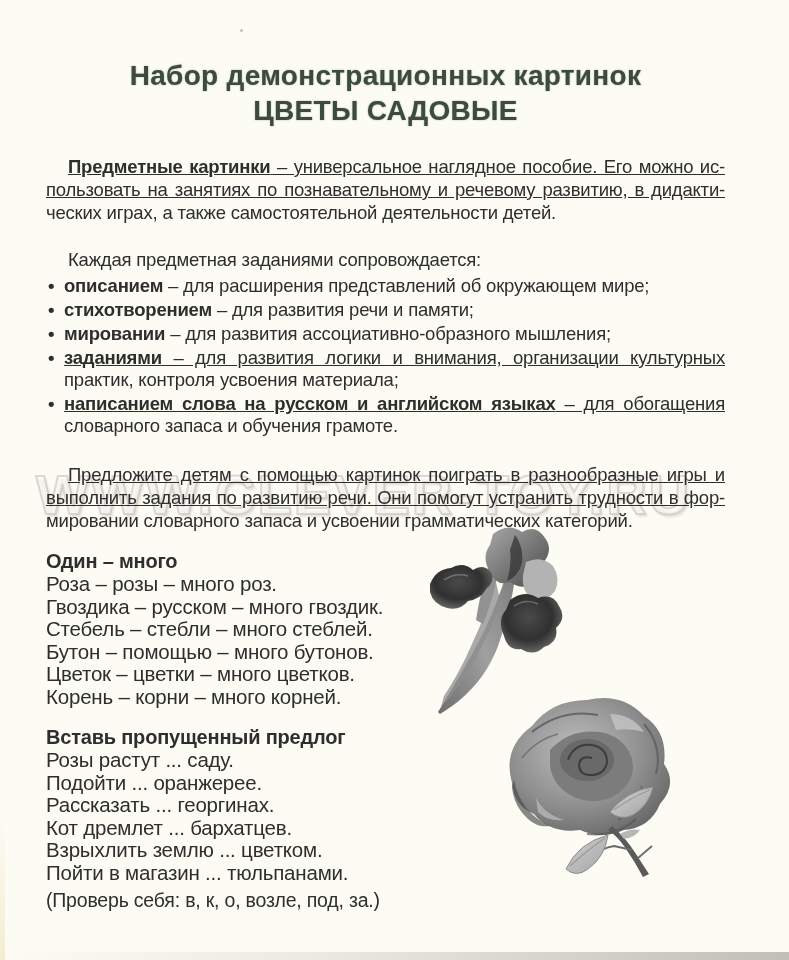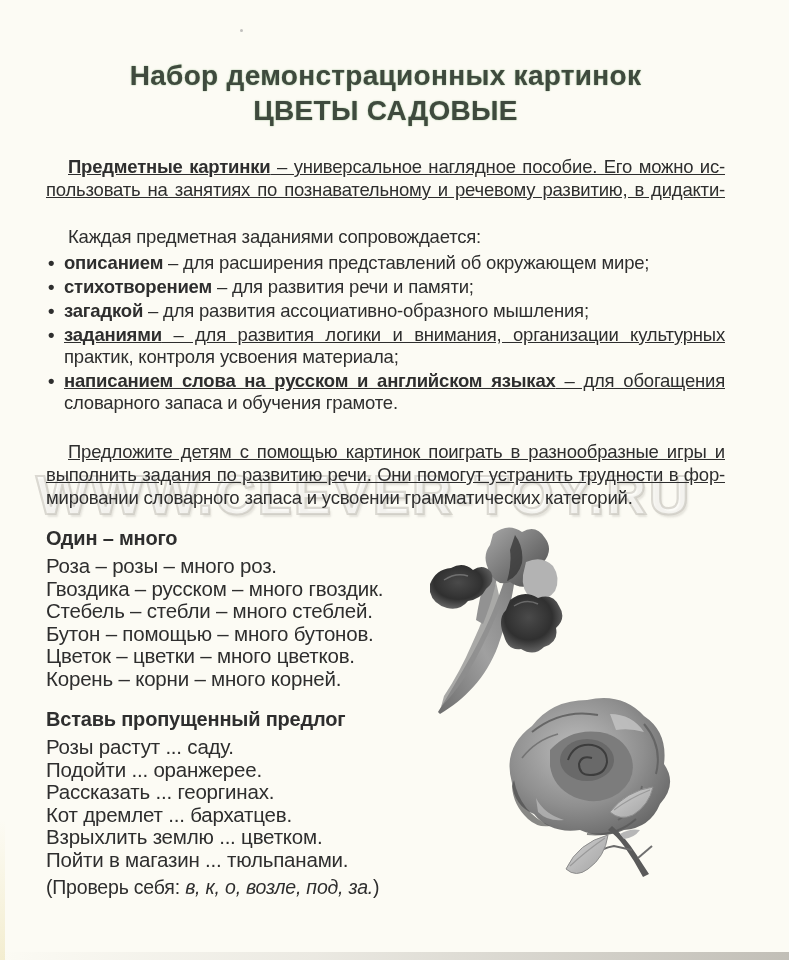--- a/index.html
+++ b/index.html
@@ -26,24 +26,24 @@
   .kazh{margin-top:23px;font-size:18.5px;line-height:25px;letter-spacing:-.2px;}
 
   .bullets{margin-top:3px;}
   .bullet{position:relative;padding-left:18px;margin-top:2px;font-size:18.5px;letter-spacing:-.2px;}
   .bullet .line{line-height:22px;min-height:22px;}
   .marker{position:absolute;left:2px;top:0;font-weight:bold;}
 
   .para2{margin-top:26px;}
 
   .ex-head{margin-top:18px;font-size:20px;font-weight:bold;letter-spacing:-.2px;}
-  .ex-list{margin-top:5px;font-size:20.5px;letter-spacing:-.2px;}
+  .ex-list{font-size:20.5px;letter-spacing:-.2px;}
   .ex-list .ex-line{line-height:22.5px;}
   .check{margin-top:5px;font-size:19.5px;letter-spacing:-.2px;}
-  .check .answers{font-style:italic;}
+  .check .answers{}
 
   .watermark{
     position:absolute;z-index:1;top:462px;left:36px;width:720px;
     font-size:56px;font-weight:bold;letter-spacing:2px;white-space:nowrap;
     color:rgba(255,255,255,.55);
     -webkit-text-stroke:2.2px rgba(183,180,172,.6);
     text-shadow:2px 3px 2px rgba(168,165,157,.35);
     opacity:.8;user-select:none;
   }
 
@@ -69,39 +69,40 @@
   <div class="watermark">WWW.CLEVER-TOY.RU</div>
 
   <div class="content">
 
     <div class="title">Набор демонстрационных картинок</div>
     <div class="title">ЦВЕТЫ САДОВЫЕ</div>
 
     <div class="para para1">
       <div class="line stretch indent"><b>Предметные картинки</b><span> – универсальное наглядное пособие. Его можно ис-</span></div>
       <div class="line stretch">пользовать на занятиях по познавательному и речевому развитию, в дидакти-</div>
+      <div class="line">ческих играх, а также самостоятельной деятельности детей.</div>
     </div>
 
     <div class="kazh indent">Каждая предметная заданиями сопровождается:</div>
 
     <div class="bullets">
 
     <div class="bullet">
         <span class="marker">•</span>
         <div class="line stretch-if-cont"><b>описанием</b><span> – для расширения представлений об окружающем мире;</span></div>
 
       </div>
         <div class="bullet">
         <span class="marker">•</span>
         <div class="line stretch-if-cont"><b>стихотворением</b><span> – для развития речи и памяти;</span></div>
 
       </div>
         <div class="bullet">
         <span class="marker">•</span>
-        <div class="line stretch-if-cont"><b>загадкой</b><span> – для развития ассоциативно-образного мышления;</span></div>
+        <div class="line stretch-if-cont"><b>мировании</b><span> – для развития ассоциативно-образного мышления;</span></div>
 
       </div>
         <div class="bullet">
         <span class="marker">•</span>
         <div class="line stretch stretch-if-cont"><b>заданиями</b><span> – для развития логики и внимания, организации культурных</span></div>
         <div class="line cont">практик, контроля усвоения материала;</div>
       </div>
         <div class="bullet">
         <span class="marker">•</span>
         <div class="line stretch stretch-if-cont"><b>написанием слова на русском и английском языках</b><span> – для обогащения</span></div>

